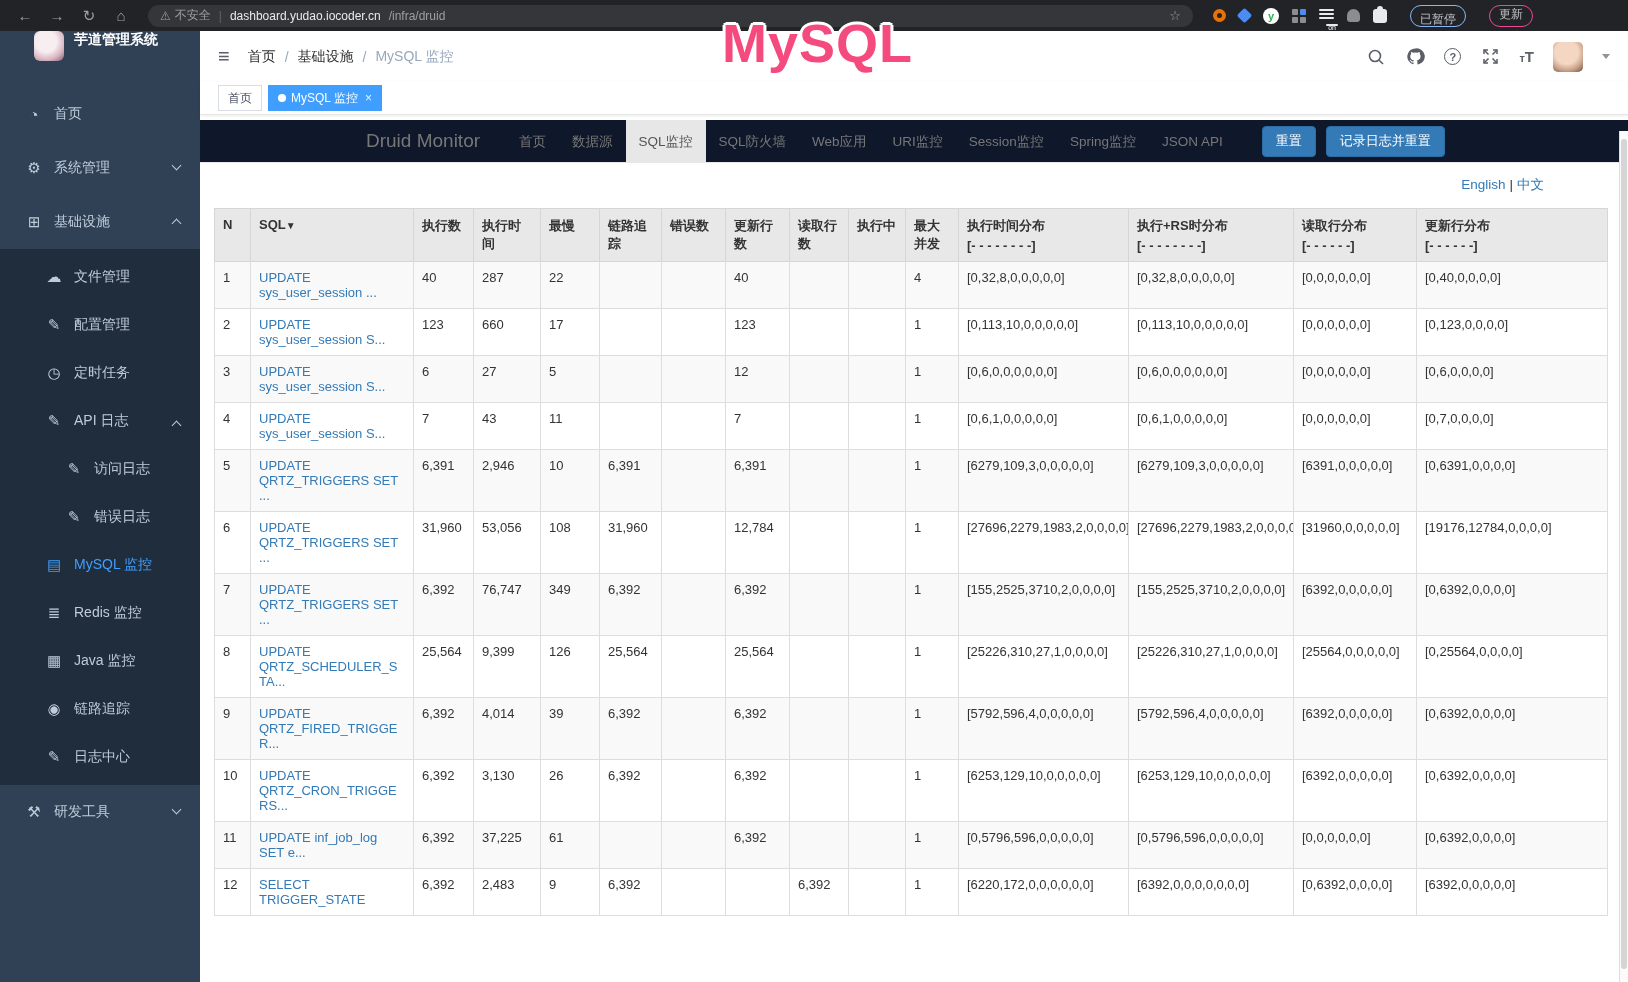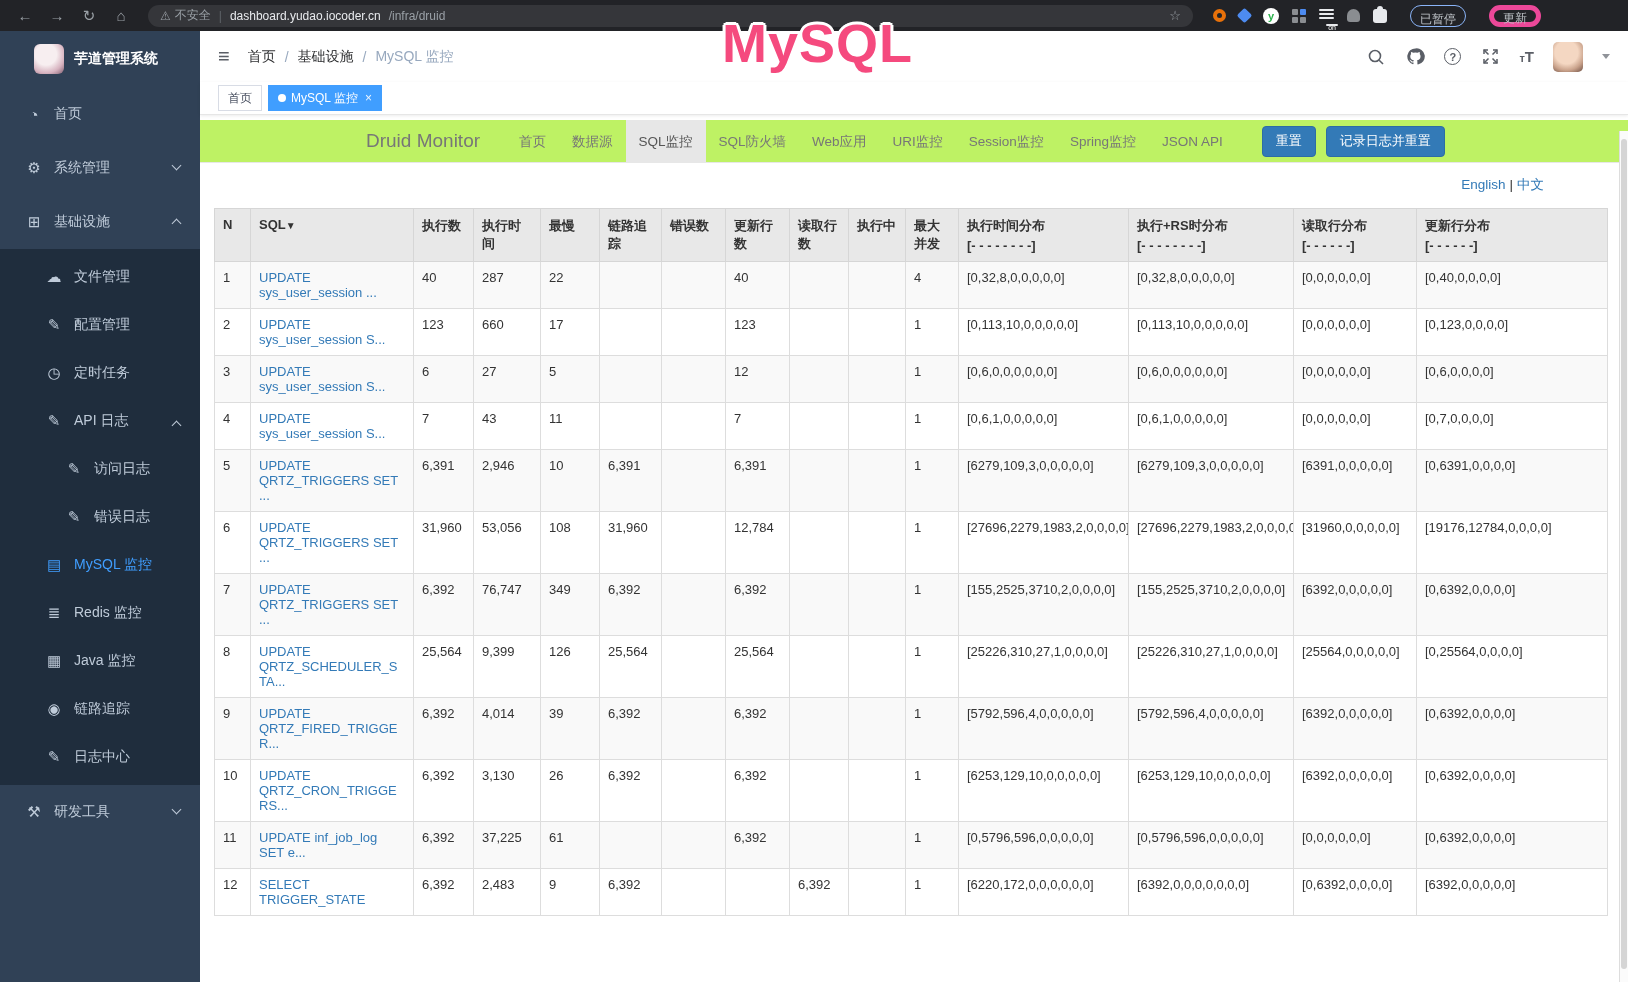--- a/index.html
+++ b/index.html
@@ -23,30 +23,30 @@
   .ext-grid span { width:6px; height:6px; background:#8a8d91; border-radius:1px; }
   .ext-grid span.b { background:#4d8bf0; }
   .ext-list { position:relative; width:15px; height:13px; }
   .ext-list i { display:block; height:2px; background:#e8eaed; margin-bottom:2px; border-radius:1px; }
   .ext-on { position:absolute; right:-4px; bottom:-6px; background:#2bb24c; color:#fff; font-size:7px; font-style:normal; padding:0 2px; border-radius:2px; line-height:8px; }
   .ext-person { width:13px; height:13px; border-radius:50% 50% 3px 3px; background:#8a8d91; }
   .ext-puzzle { width:14px; height:14px; background:#e8eaed; border-radius:3px; position:relative; }
   .ext-puzzle:before { content:""; position:absolute; top:-3px; left:4px; width:6px; height:6px; border-radius:50%; background:#e8eaed; }
   .chip { height:22px; border-radius:12px; display:flex; align-items:center; gap:5px; padding:0 9px; font-size:12px; color:#bdc1c6; margin-left:10px;flex-direction:column; }
   .chip.paused { border:1px solid #8ab4f8; }
-  .chip.update { border:5px solid #ec4899;align-items:flex-end; }
+  .chip.update { border:1px solid #ec4899;align-items:flex-end; }
   .emoji-face { width:14px; height:14px; border-radius:50%; background:#fdd663; }
   .chip .dots { color:#e8710a; font-size:13px; }
 
   
   .app { display:flex; height:951px; }
 
   
   .sidebar { width:200px; background:#304156; color:#bfcbd9; flex-shrink:0; font-size:14px; }
-  .side-logo { height:56px; display:flex; align-items:center; padding-left:34px; gap:10px; }
+  .side-logo { height:56px; display:flex; align-items:flex-start; padding-left:34px; gap:10px; }
   .logo-avatar { width:30px; height:30px; border-radius:6px; background:radial-gradient(circle at 40% 35%, #f7eef0 0 40%, #d7b3c0 70%, #7e5c6e); }
   .side-title { color:#fff; font-weight:bold; font-size:14px; }
   .mi { height:54px; display:flex; align-items:center; position:relative; cursor:pointer; }
   .mi .ic { width:24px; text-align:center; margin-right:8px; font-size:15px; }
   .mi.l1 { padding-left:22px; }
   .submenu { background:#1f2d3d; padding:4px 0; }
   .submenu .mi { height:48px; }
   .mi.l2 { padding-left:42px; }
   .mi.l3 { padding-left:62px; }
   .mi.active { color:#409eff; }
@@ -70,21 +70,21 @@
   .user-avatar { width:30px; height:30px; border-radius:5px; background:radial-gradient(circle at 45% 35%, #f4d7c2 0 45%, #caa38c 70%, #6e4f43); cursor:pointer; }
   .caret-down { width:0; height:0; border-left:4px solid transparent; border-right:4px solid transparent; border-top:5px solid #909399; cursor:pointer; }
 
   .tags-bar { height:33px; display:flex; align-items:center; padding:0 18px; gap:6px; border-bottom:1px solid #e6e6e6; box-shadow:0 1px 3px rgba(0,0,0,.08); }
   .tag { height:26px; display:flex; align-items:center; gap:5px; padding:0 9px; border:1px solid #d8dce5; background:#fff; color:#495060; font-size:12px; cursor:pointer; }
   .tag.active { background:#409eff; border-color:#409eff; color:#fff; }
   .tag-dot { width:8px; height:8px; border-radius:50%; background:#fff; }
   .tag-close { font-size:12px; margin-left:2px; opacity:.9; cursor:pointer; }
 
   .content { flex:1; padding-top:5px; position:relative; }
-  .druid-nav { height:43px; background:#bef264; border-bottom:1px solid #e7e7e7; display:flex; align-items:center; padding-left:166px; }
+  .druid-nav { height:43px; background:#0f172a; border-bottom:1px solid #e7e7e7; display:flex; align-items:center; padding-left:166px; }
   .druid-brand { font-size:19px; color:#777; margin-right:26px; cursor:pointer; }
   .dtab { line-height:43px; padding:0 13px; font-size:13.5px; color:#777; cursor:pointer; }
   .dtab.active { background:#e7e7e7; color:#555; }
   .dbtn { margin-left:10px; height:31px; background:#337ab7; border:1px solid #2e6da4; color:#fff; border-radius:4px; font-size:13px; padding:0 13px; cursor:pointer; font-family:inherit; }
   .dbtn.first { margin-left:26px; }
 
   .lang-row { text-align:right; padding:13px 84px 0 0; font-size:13.5px; }
   .lang-row a { color:#337ab7; text-decoration:none; cursor:pointer; }
   .lang-sep { color:#333; margin:0 4px; }
 

